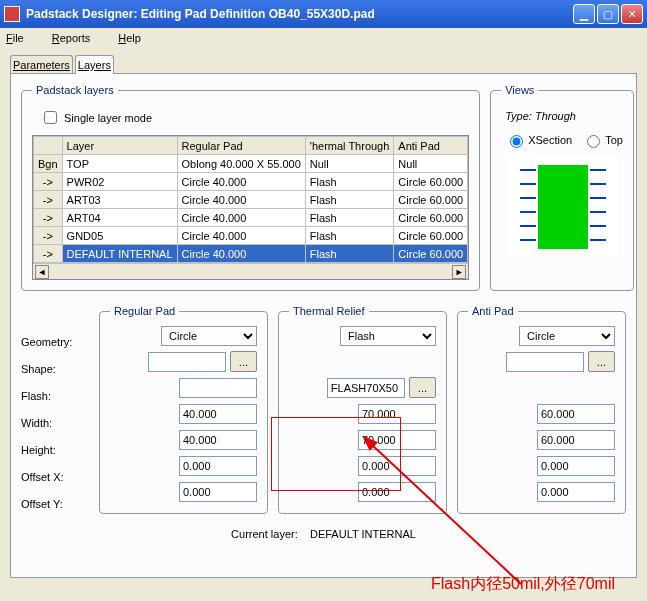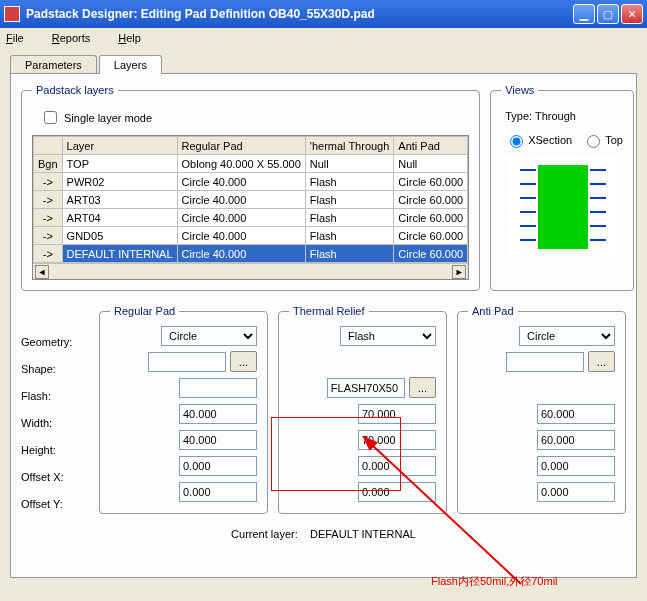--- a/index.html
+++ b/index.html
@@ -8,57 +8,57 @@
 .titlebar .icon { width: 16px; height: 16px; background: #d04040; margin-right: 6px; border: 1px solid #fff; }
 .titlebar .title { flex: 1; font-weight: bold; font-size: 12px; }
 .win-btn { width: 22px; height: 20px; margin-left: 2px; display: flex; align-items: center; justify-content: center; border: 1px solid #fff; border-radius: 3px; }
 .win-min, .win-max { background: linear-gradient(to bottom,#6da3f0,#3b78e7); }
 .win-close { background: linear-gradient(to bottom,#e88,#c33); }
 .menubar { background: #ece9d8; height: 20px; display: flex; align-items: center; padding: 0 6px; gap: 28px; }
 .menubar span { text-decoration: underline; text-decoration-color: transparent; }
 .menubar .m::first-letter { text-decoration: underline; }
 .client { background: #ece9d8; padding: 6px 10px 10px; height: calc(601px - 28px - 20px); position: relative; }
 .tabs { display: flex; }
-.tab { border: 1px solid #919b9c; border-bottom: none; padding: 3px 14px; background: #ece9d8; border-radius: 3px 3px 0 0; margin-right: 2px; position: relative; top: 1px; }
+.tab { border: 1px solid #919b9c; border-bottom: none; padding: 3px 2px; background: #ece9d8; border-radius: 3px 3px 0 0; margin-right: 2px; position: relative; top: 1px; text-decoration: underline; }
 .tab.active { background: #fcfcfe; z-index: 2; }
 .tabpane { border: 1px solid #919b9c; background: #fcfcfe; padding: 10px; height: 505px; position: relative; }
 fieldset { border: 1px solid #919b9c; border-radius: 4px; padding: 8px 10px 10px; margin: 0; }
 legend { color: #0a246a; padding: 0 4px; }
 .row1 { display: flex; gap: 10px; }
 .padlayers { flex: 1; }
 .views { width: 150px; }
 .checkbox { display: flex; align-items: center; gap: 4px; margin: 4px 0 8px 8px; }
 .checkbox input { width: 13px; height: 13px; }
 .grid { border: 1px solid #888; background: #fff; margin-top: 4px; }
 .grid table { border-collapse: collapse; width: 100%; }
 .grid th, .grid td { border: 1px solid #c0c0c0; padding: 2px 4px; text-align: left; height: 18px; white-space: nowrap; overflow: hidden; }
 .grid th { background: #ece9d8; font-weight: normal; text-align: left; }
 .grid .rowhdr { background: #ece9d8; text-align: center; width: 32px; }
 .grid tr.sel td { background: #316ac5; color: #fff; }
 .grid tr.sel td.rowhdr { background: #ece9d8; color: #000; }
 .hscroll { height: 16px; background: #ece9d8; border-top: 1px solid #c0c0c0; display: flex; align-items: center; justify-content: space-between; padding: 0 2px; }
 .hscroll .arrow { width: 14px; height: 14px; background: #ece9d8; border: 1px solid #888; display: flex; align-items: center; justify-content: center; font-size: 9px; }
 .views-body { text-align: left; }
-.views .typ { margin: 6px 0 10px 4px; }
+.views .typ { margin: 6px 0 10px 4px; font-style: italic; }
 .radios { display: flex; gap: 10px; margin: 0 0 8px 4px; align-items: center; }
 .radios label { display: flex; align-items: center; gap: 2px; }
 .preview { width: 110px; height: 100px; background: #fff; margin: 0 auto; position: relative; border: 1px solid #fff; }
 .chip { position: absolute; left: 30px; top: 8px; width: 50px; height: 84px; background: #00d000; }
 .pin { position: absolute; width: 16px; height: 2px; background: #0040c0; }
 .row2 { display: flex; gap: 10px; margin-top: 14px; }
 .labels { width: 68px; display: flex; flex-direction: column; gap: 6px; padding-top: 26px; }
 .labels div { height: 21px; display: flex; align-items: center; }
 .padgroup { flex: 1; min-width: 0; }
 .padgroup .fcol { display: flex; flex-direction: column; gap: 5px; align-items: flex-end; }
 .frow { display: flex; align-items: center; gap: 4px; height: 21px; }
 select, input[type=text] { border: 1px solid #7f9db9; background: #fff; height: 20px; padding: 1px 3px; width: 78px; }
 select { width: 96px; }
 .btn { border: 1px solid #888; background: #ece9d8; height: 21px; padding: 0 8px; border-radius: 2px; }
 .anno-box { position: absolute; border: 1px solid #e00000; pointer-events: none; }
-.anno-text { position: absolute; color: #e00000; font-size: 11px; }
+.anno-text { position: absolute; color: #e00000; font-size: 16px; }
 .arrow-svg { position: absolute; pointer-events: none; }
 .curlayer { text-align: center; margin-top: 14px; }
 </style>
 </head>
 <body>
 
 <div class="titlebar">
   <div class="icon"></div>
   <div class="title">Padstack Designer: Editing Pad Definition OB40_55X30D.pad</div>
   <div class="win-btn win-min">▁</div>

